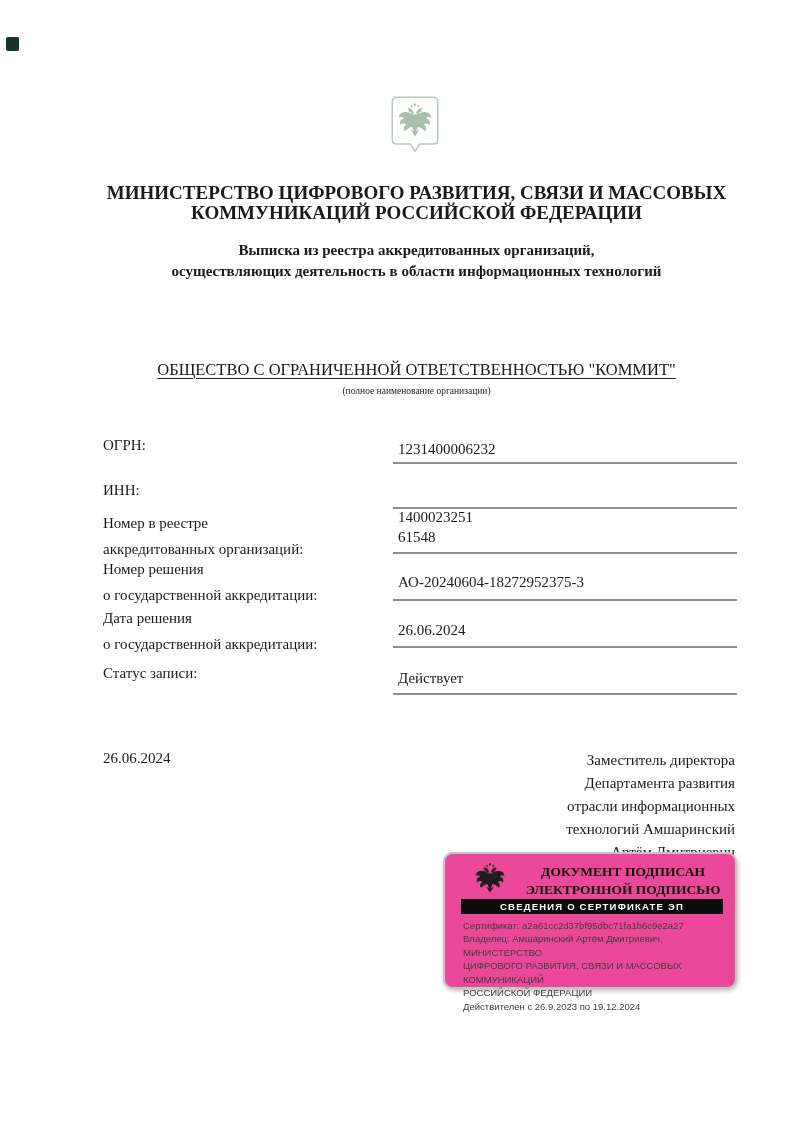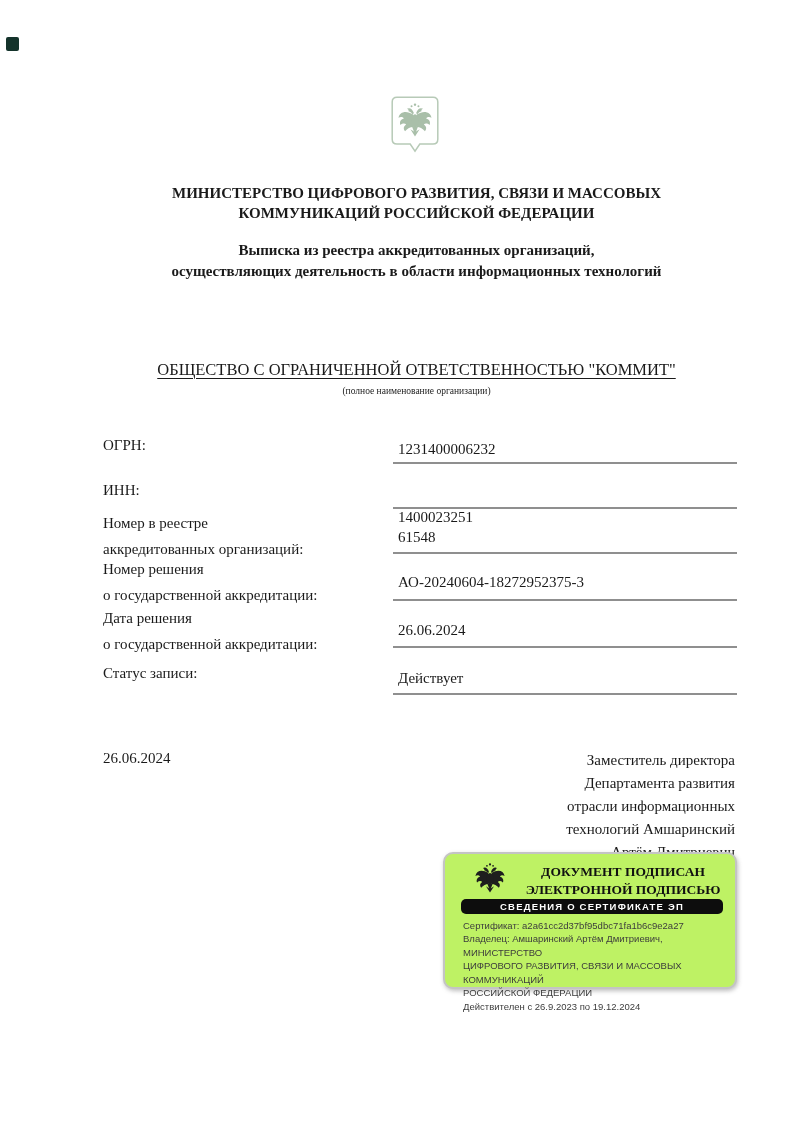--- a/index.html
+++ b/index.html
@@ -9,45 +9,45 @@
     overflow:hidden; margin:0 auto;
   }
   .pre { white-space:pre-line; }
   .center-col { position:absolute; left:96px; width:641px; text-align:center; }
 
   .corner-box { position:absolute; left:6px; top:37px; width:13px; height:14px;
     background:#14332b; border-radius:2px; }
 
   .emblem { position:absolute; left:391px; top:96px; width:48px; height:60px; }
 
-  .ministry-title { top:183px; font-weight:bold; font-size:15px; line-height:20px; }
+  .ministry-title { top:183px; font-weight:bold; font-size:19px; line-height:20px; }
   .subtitle       { top:240px; font-weight:bold; font-size:15px; line-height:21px; }
   .docnum         { top:293px; font-weight:bold; font-size:15px; }
   .info-heading   { top:330px; font-size:15px; }
   .org-name       { top:360px; font-size:16.5px; text-decoration:underline; text-underline-offset:3px; }
   .org-caption    { top:386px; font-size:9.5px; color:#222; }
 
   .lbl { position:absolute; left:103px; font-size:15px; line-height:26px; white-space:pre-line; }
   .val { position:absolute; left:398px; font-size:15px; line-height:20px; }
   .rule { position:absolute; left:393px; width:344px; height:2px; background:#8f8f8f; }
 
   .footer-date { position:absolute; left:103px; top:750px; font-size:15px; }
   .signer { position:absolute; right:59px; top:749px; font-size:15px; line-height:23px;
     text-align:right; white-space:pre-line; }
 
   .stamp { position:absolute; left:443px; top:852px; width:294px; height:137px;
-    border:2px solid #c4c4c4; border-radius:10px; background:#bef264; box-sizing:border-box;
+    border:2px solid #c4c4c4; border-radius:10px; background:#ec4899; box-sizing:border-box;
     box-shadow:1px 2px 4px rgba(110,110,110,.45);
     font-family:"Liberation Sans","DejaVu Sans",sans-serif; }
   .stamp-eagle { position:absolute; left:28px; top:5px; width:34px; height:38px; }
   .stamp-title { position:absolute; left:72px; top:9px; width:212px; text-align:center;
     font-family:"Liberation Serif","DejaVu Serif",serif; font-weight:bold; font-size:13.5px;
     line-height:18px; white-space:pre-line; color:#111; }
   .stamp-bar { position:absolute; left:16px; top:45px; width:262px; height:15px;
-    background:#0d0d0d; border-radius:5px; color:#fff; font-size:9.5px; font-weight:bold;
+    background:#0d0d0d; border-radius:0; color:#fff; font-size:9.5px; font-weight:bold;
     letter-spacing:1.2px; text-align:center; line-height:15px; }
   .stamp-lines { position:absolute; left:18px; top:65px; width:276px; font-size:9.5px;
     line-height:13.4px; color:#3c3c3c; }
   .stamp-owner { white-space:pre-line; }
   .stamp-validity { margin-top:1px; }
 </style>
 </head>
 <body>
 
 <svg width="0" height="0" style="position:absolute" aria-hidden="true">

